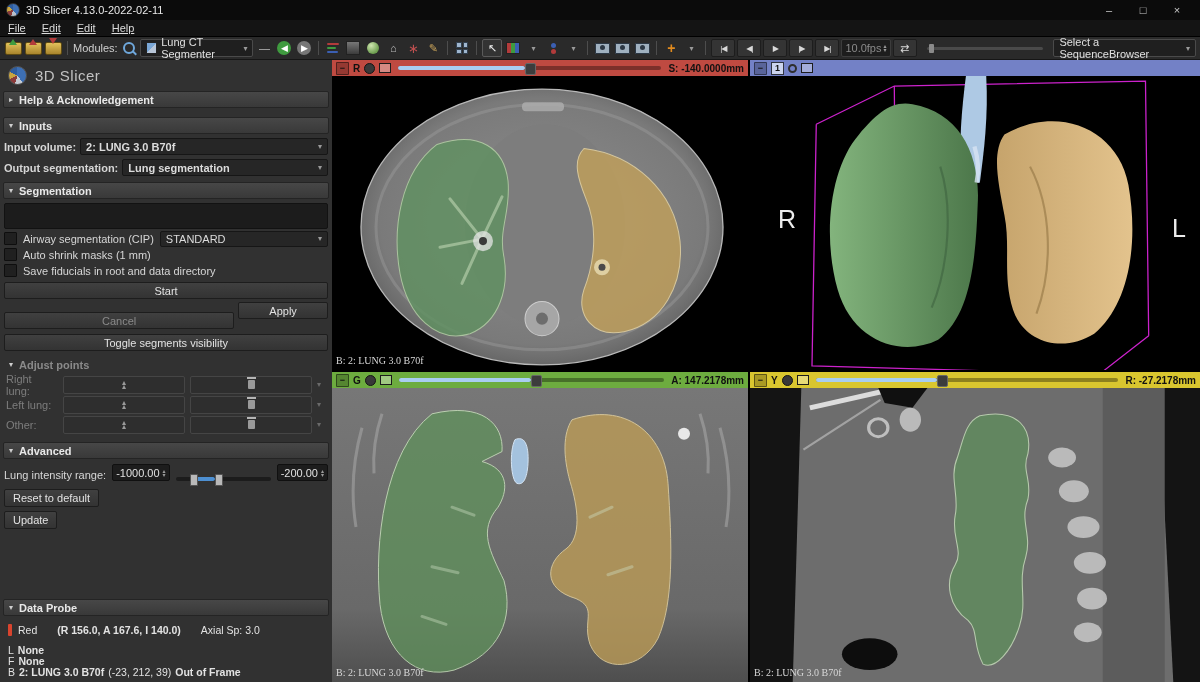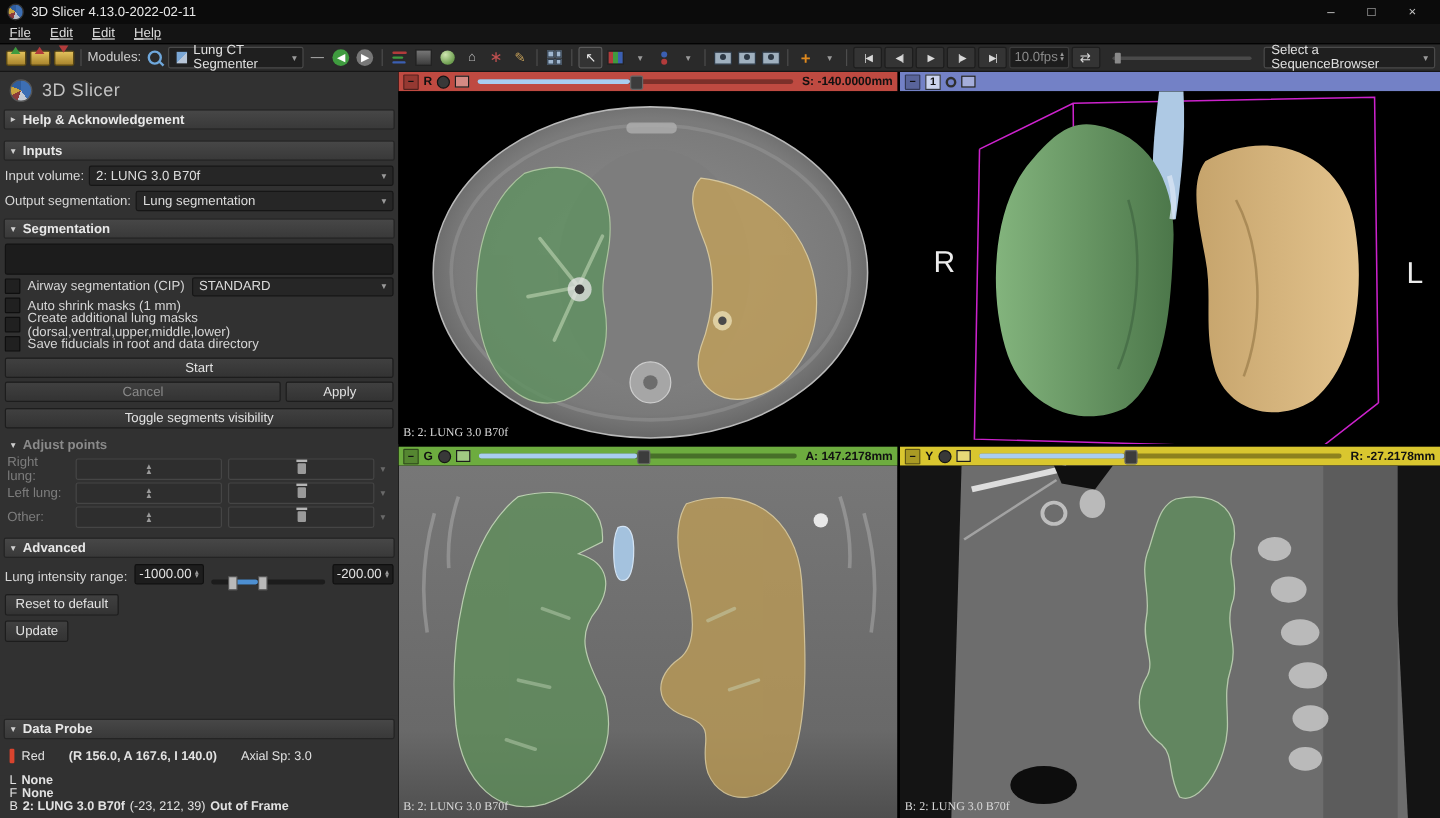--- a/index.html
+++ b/index.html
@@ -52,21 +52,21 @@
   .seq-combo{width:190px;margin-left:auto;}
   
   .main{flex:1;display:flex;min-height:0;}
   .panel{width:332px;flex:0 0 auto;background:#313131;color:#d6d6d6;font-size:11px;position:relative;overflow:hidden;}
   .logo-row{height:26px;display:flex;align-items:center;gap:8px;padding:2px 8px 0;}
   .logo-big{width:17px;height:17px;border-radius:50%;background:conic-gradient(#3d6fb4 0 40%,#c6ccd4 40% 55%,#8b3b3b 55% 68%,#caa53f 68% 82%,#2f5d9e 82% 100%);border:1px solid #555;}
   .logo-text{font-size:15px;color:#c2c2c2;letter-spacing:.5px;}
   .sec{height:15px;margin:3px 3px 0;background:linear-gradient(#474747,#393939);border:1px solid #242424;border-radius:2px;display:flex;align-items:center;gap:6px;padding:0 5px;font-weight:bold;color:#e8e8e8;}
   .sec .tri{font-size:8px;color:#cfcfcf;}
   .sec.dim{background:none;border-color:transparent;color:#8a8a8a;font-weight:bold;}
-  .form-row{display:flex;align-items:center;margin:4px 4px 0;gap:4px;}
+  .form-row{display:flex;align-items:center;margin:4px 4px 0;gap:4px;font-weight:bold;}
   .form-row .lbl{flex:0 0 auto;}
   .fcombo{flex:1;background:#262626;border:1px solid #161616;border-radius:2px;height:15px;display:flex;align-items:center;padding:0 5px;color:#dcdcdc;}
   .fcombo .arr{margin-left:auto;color:#9a9a9a;font-size:8px;}
   .textarea{height:24px;margin:4px 4px 0;background:#1c1c1c;border:1px solid #121212;border-radius:2px;}
   .cb-row{display:flex;align-items:center;gap:6px;margin:3px 4px 0;height:13px;}
   .cb{width:11px;height:11px;background:#202020;border:1px solid #0e0e0e;border-radius:1px;flex:0 0 auto;}
   .std-combo{width:96px;margin-left:auto;height:14px;}
   .btn{background:linear-gradient(#404040,#333);border:1px solid #1d1d1d;border-radius:2px;height:15px;display:flex;align-items:center;justify-content:center;color:#e2e2e2;}
   .btn.full{margin:5px 4px 0;}
   .btn-row{display:flex;gap:4px;margin:3px 4px 0;}
@@ -288,30 +288,26 @@
           <span>STANDARD</span>
           <span class="arr">▾</span>
         </span>
       </div>
       <div class="cb-row">
         <span class="cb"></span>
         <span>Auto shrink masks (1 mm)</span>
       </div>
       <div class="cb-row">
         <span class="cb"></span>
-        <span>Create additional lung masks (dorsal,ventral,upper,middle,lower)</span>
-      </div>
-      <div class="cb-row">
-        <span class="cb"></span>
         <span>Save fiducials in root and data directory</span>
       </div>
 
       <div class="btn full">Start</div>
       <div class="btn-row">
-        <div class="btn disabled" style="flex:2.6;">Cancel</div>
+        <div class="btn disabled" style="flex:2.6;margin-top:10px;">Cancel</div>
         <div class="btn" style="flex:1;">Apply</div>
       </div>
       <div class="btn full">Toggle segments visibility</div>
 
       <div class="sec dim" style="margin-top:5px;">
         <span class="tri">▾</span>
         <span>Adjust points</span>
       </div>
       <div class="adj-row">
         <span class="albl">Right lung:</span>

